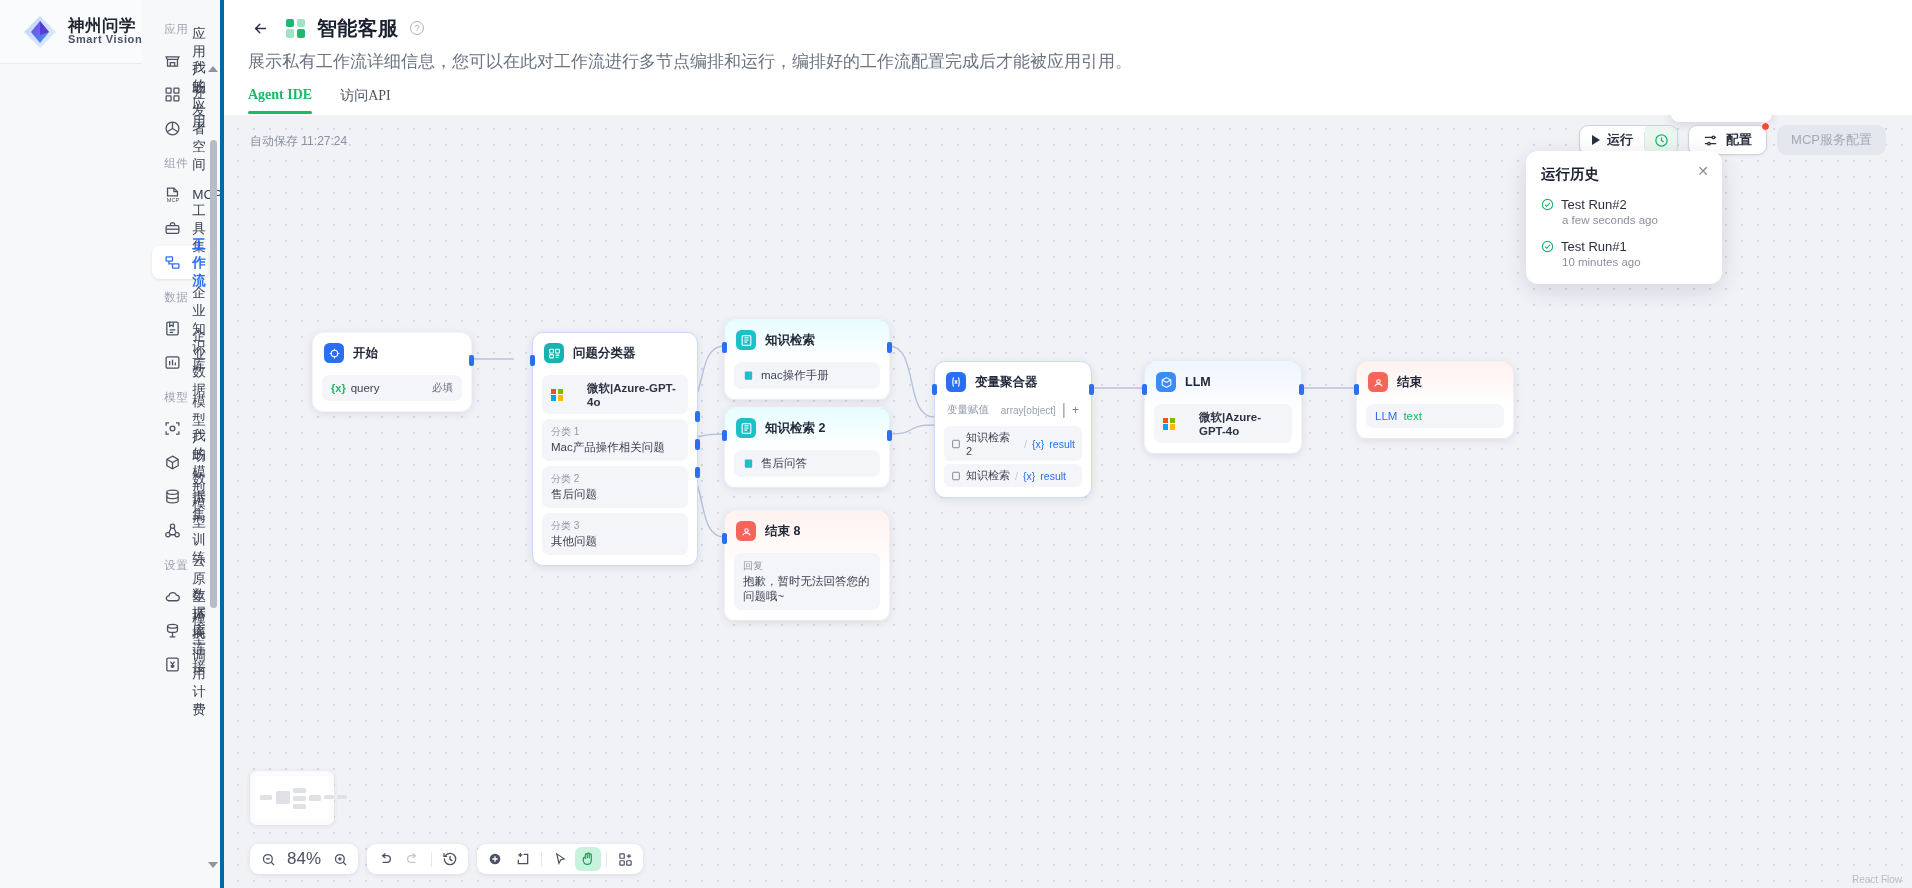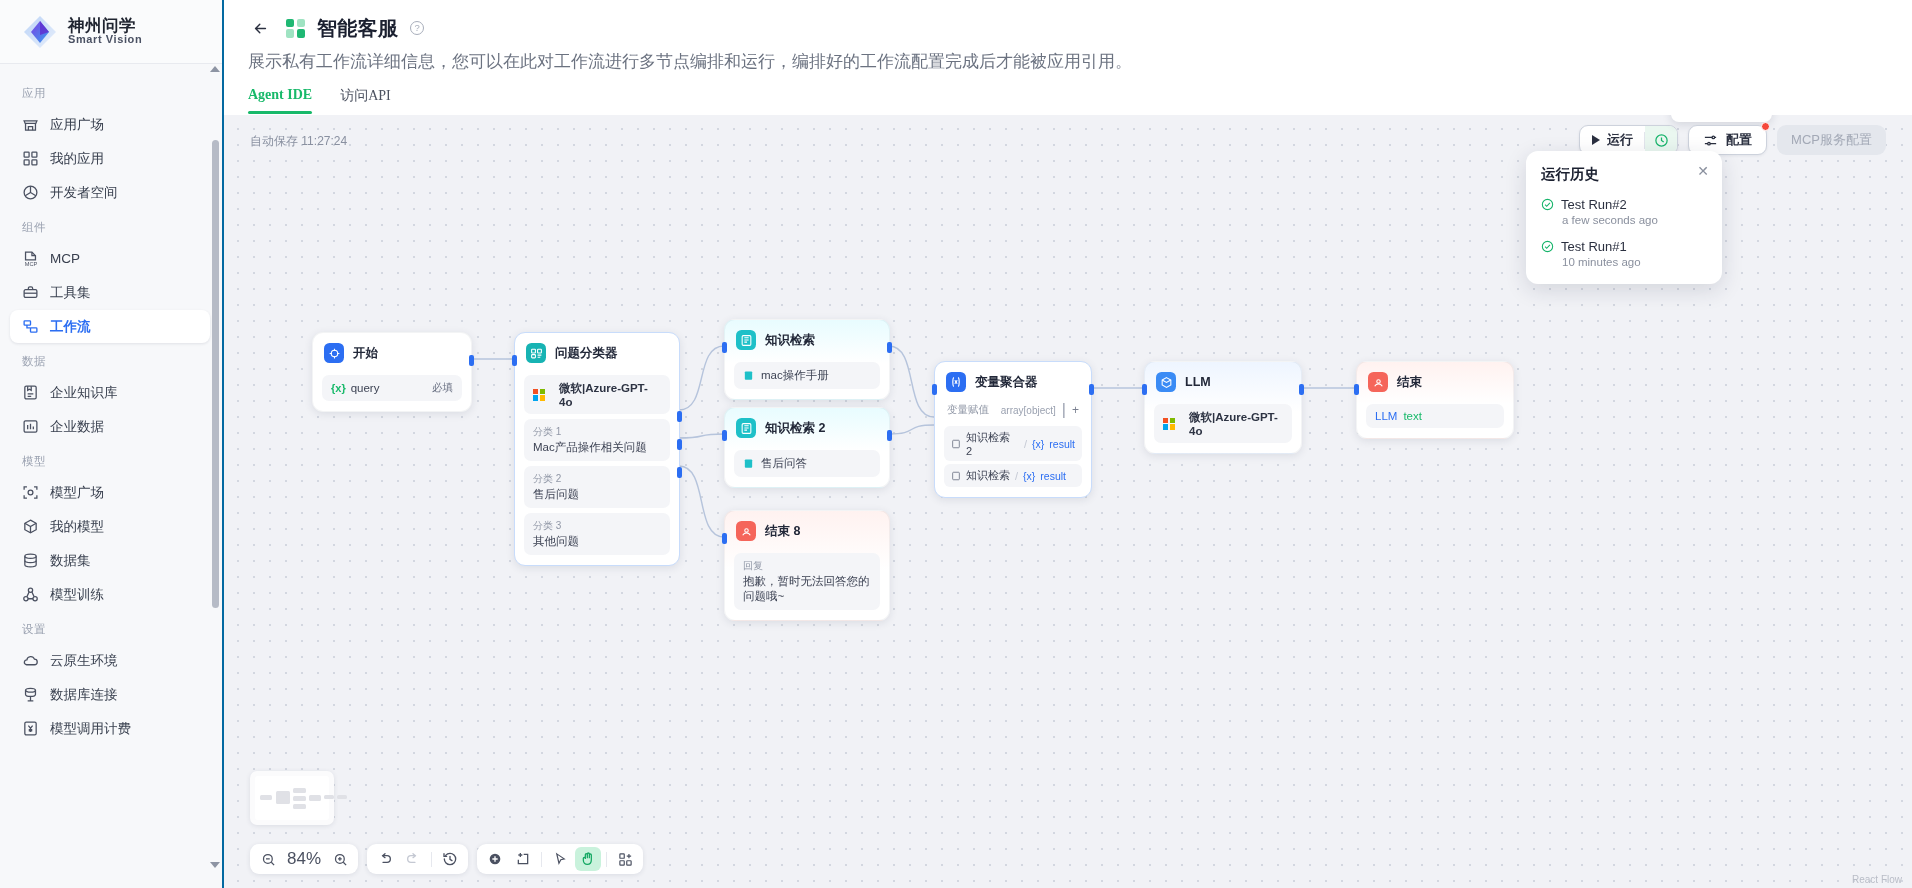--- a/index.html
+++ b/index.html
@@ -8,22 +8,22 @@
     font-family: "Liberation Sans", "DejaVu Sans", sans-serif;
     background: #f5f6f8;
     overflow: hidden;
   }
   .app { display: flex; width: 1912px; height: 888px; position: relative; }
 
   
   .sidebar {
     width: 224px; height: 888px;
     background: #f7f8fa;
-    border-right: 2px solid #0369a1;
-    display: flex; flex-direction: column;
+    border-right: 4px solid #0369a1;
+    display: flex; flex-direction: row;
     position: relative; flex: 0 0 224px;
   }
   .brand {
     height: 64px; display: flex; align-items: center; gap: 10px;
     padding: 0 0 0 22px; border-bottom: 1px solid #e8eaef; background: #fafbfc;
   }
   .brand-logo { width: 36px; height: 36px; position: relative; flex:0 0 36px;}
   .brand-text { display: flex; flex-direction: column; line-height: 1.08; }
   .brand-cn { font-size: 16.5px; font-weight: 700; color: #1f2430; letter-spacing: .5px;}
   .brand-en { font-size: 11px; font-weight: 600; color: #4a5163; letter-spacing: .6px;}
@@ -129,21 +129,21 @@
   .node-head { display:flex;align-items:center;gap:9px; padding: 10px 11px 7px 11px; }
   .node-ic { width:20px;height:20px;border-radius:5.5px;display:flex;align-items:center;justify-content:center;flex:0 0 20px;}
   .node-title{font-size:12.5px;font-weight:700;color:#222839;}
   .node-body{padding: 0 9px 10px 9px;}
   .field { background:#f4f5f8; border-radius:7px; padding: 6px 9px; margin-top: 5px; font-size:11.5px;color:#3d4354;}
   .field-row{display:flex;align-items:center;justify-content:space-between;}
   .fld-label{font-size:10px;color:#9097a6;margin-bottom:1px;}
   .fld-val{font-size:11.5px;color:#3d4354;}
   .ms-logo{width:12px;height:12px;display:grid;grid-template-columns:1fr 1fr;grid-gap:1.4px;flex:0 0 12px;}
   .ms-logo i{display:block;}
-  .model-row{display:flex;align-items:center;gap:14px;}
+  .model-row{display:flex;align-items:center;gap:24px;}
   .var-x{color:#18b96a;font-weight:700;font-size:11px;}
   .kb-ic{width:11px;height:11px;flex:0 0 11px;}
   .port{position:absolute;width:5px;height:11px;border-radius:2px;background:#2c6ef2;}
   .port.l{left:-3px;} .port.r{right:-3px;}
 
   .agg-head-row{display:flex;align-items:center;justify-content:space-between;padding:2px 3px 4px 3px;}
   .agg-lab{font-size:10.5px;color:#9097a6;}
   .agg-type{font-size:10px;color:#9aa1b0;}
   .agg-item{display:flex;align-items:center;gap:5px;background:#f4f5f8;border-radius:6px;padding:4px 7px;margin-top:3px;font-size:11px;color:#3d4354;}
   .res-blue{color:#2c6ef2;font-size:10.5px;}
@@ -425,21 +425,21 @@
           <div class="field field-row">
             <span style="display:flex;align-items:center;gap:5px;">
               <span class="var-x">{x}</span>
               <span>query</span>
             </span>
             <span style="color:#6a7183;font-size:10.5px;">必填</span>
           </div>
         </div>
       </div>
 
-      <div class="node sel" style="left:290px; top:217px; width:166px;">
+      <div class="node sel" style="left:308px; top:217px; width:166px;">
         <div class="port l" style="top:22px;"></div>
         <div class="port r" style="top:78px;"></div>
         <div class="port r" style="top:106px;"></div>
         <div class="port r" style="top:134px;"></div>
         <div class="node-head">
           <span class="node-ic" style="background:#17b3b3">
             <svg width="13" height="13" viewBox="0 0 24 24" fill="none" stroke="#fff" stroke-width="2">
                 <rect x="3" y="4" width="7" height="7" rx="1"></rect>
                 <rect x="14" y="4" width="7" height="7" rx="1"></rect>
                 <rect x="3" y="14" width="7" height="6" rx="1"></rect>

